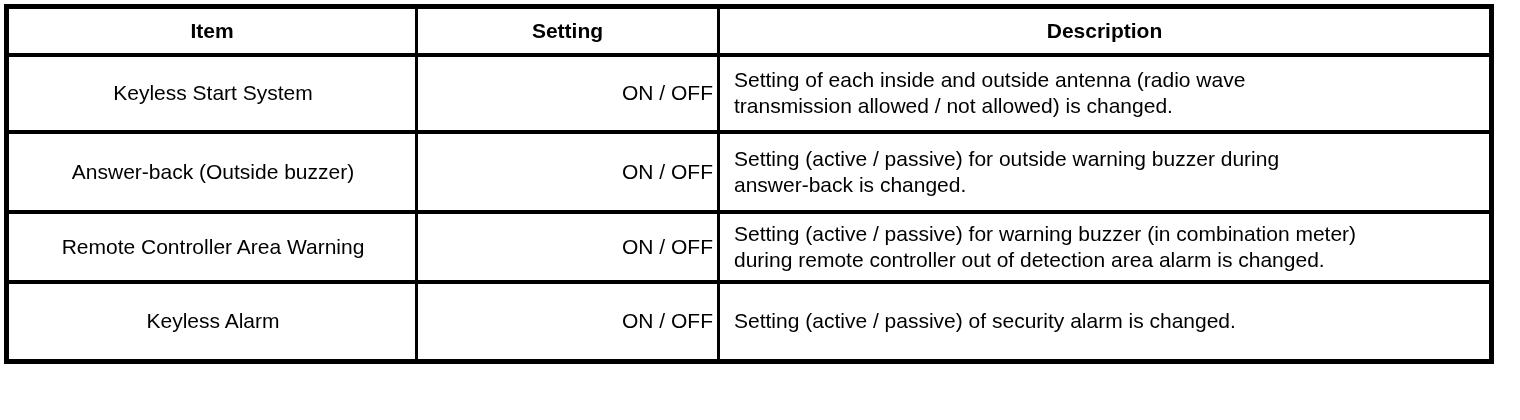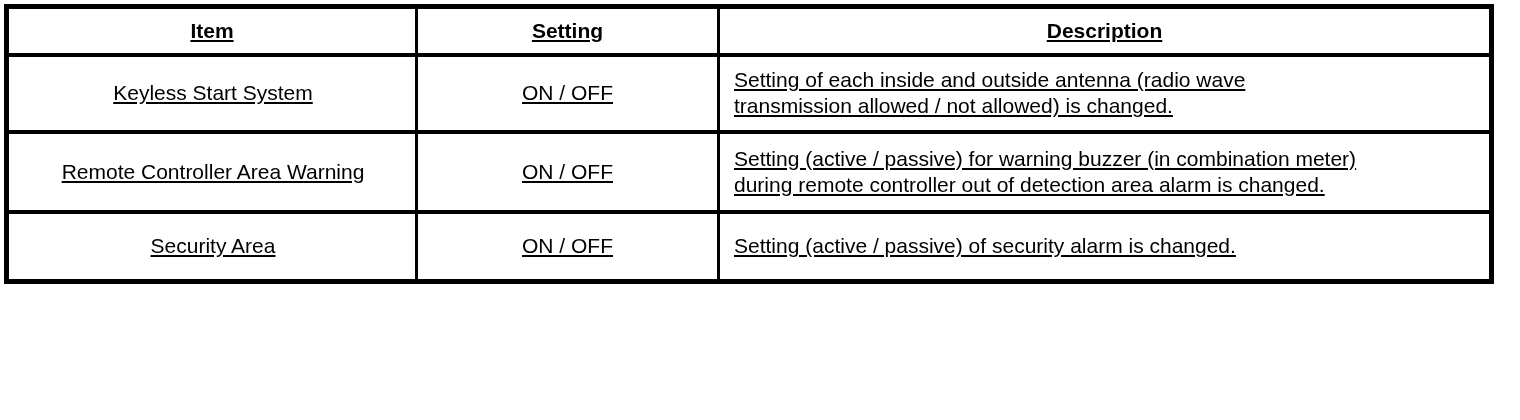--- a/index.html
+++ b/index.html
@@ -20,21 +20,20 @@
     color: var(--text-color);
   }
   table.settings-table {
     border-collapse: collapse;
     table-layout: fixed;
     box-sizing: border-box;
     width: 1490px;
     margin: 4px 0 0 4px;
     border: 5px solid var(--border-color);
     background: var(--bg-color);
-    text-decoration: underline;
   }
   col.col-item    { width: 410px; }
   col.col-setting { width: 302px; }
   col.col-desc    { width: auto;  }
   th, td {
     border: 3px solid var(--border-color);
     border-top-width: 4px;
     border-bottom-width: 4px;
     font-size: 21px;
     color: var(--text-color);
@@ -47,21 +46,21 @@
     text-align: center;
     padding: 0;
   }
   td { line-height: 26px; }
   td.item-cell {
     text-align: center;
     padding: 2px 6px 2px 8px;
     white-space: pre-line;
   }
   td.setting-cell {
-    text-align: center;
+    text-align: right;
     padding: 18px 4px;
   }
   td.desc-cell {
     text-align: left;
     padding: 4px 10px 4px 14px;
     white-space: pre-line;
   }
   tbody tr:nth-child(1) { height: 77px; }
   tbody tr:nth-child(2) { height: 80px; }
   tbody tr:nth-child(3) { height: 70px; }
@@ -85,28 +84,34 @@
     </tr>
   </thead>
   <tbody id="rows">
   <tr>
     <td class="item-cell">Keyless Start System</td>
     <td class="setting-cell">ON / OFF</td>
     <td class="desc-cell">Setting of each inside and outside antenna (radio wave
 transmission allowed / not allowed) is changed.</td>
   </tr>
 
+  <tr>
+    <td class="item-cell">Answer-back (Outside buzzer)</td>
+    <td class="setting-cell">ON / OFF</td>
+    <td class="desc-cell">Setting (active / passive) for outside warning buzzer during
+answer-back is changed.</td>
+  </tr>
 
   <tr>
     <td class="item-cell">Remote Controller Area Warning</td>
     <td class="setting-cell">ON / OFF</td>
     <td class="desc-cell">Setting (active / passive) for warning buzzer (in combination meter)
 during remote controller out of detection area alarm is changed.</td>
   </tr>
 
 
   <tr>
-    <td class="item-cell">Security Area</td>
+    <td class="item-cell">Keyless Alarm</td>
     <td class="setting-cell">ON / OFF</td>
     <td class="desc-cell">Setting (active / passive) of security alarm is changed.</td>
   </tr>
 </tbody>
 </table>
 
 </body></html>

